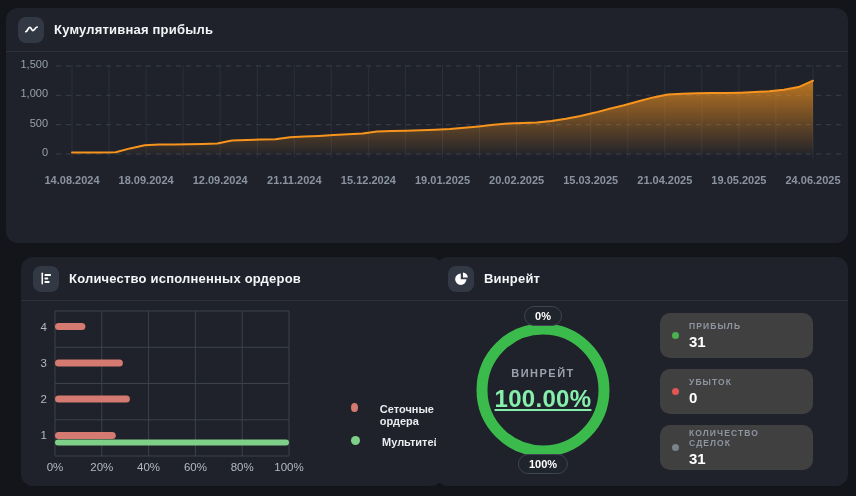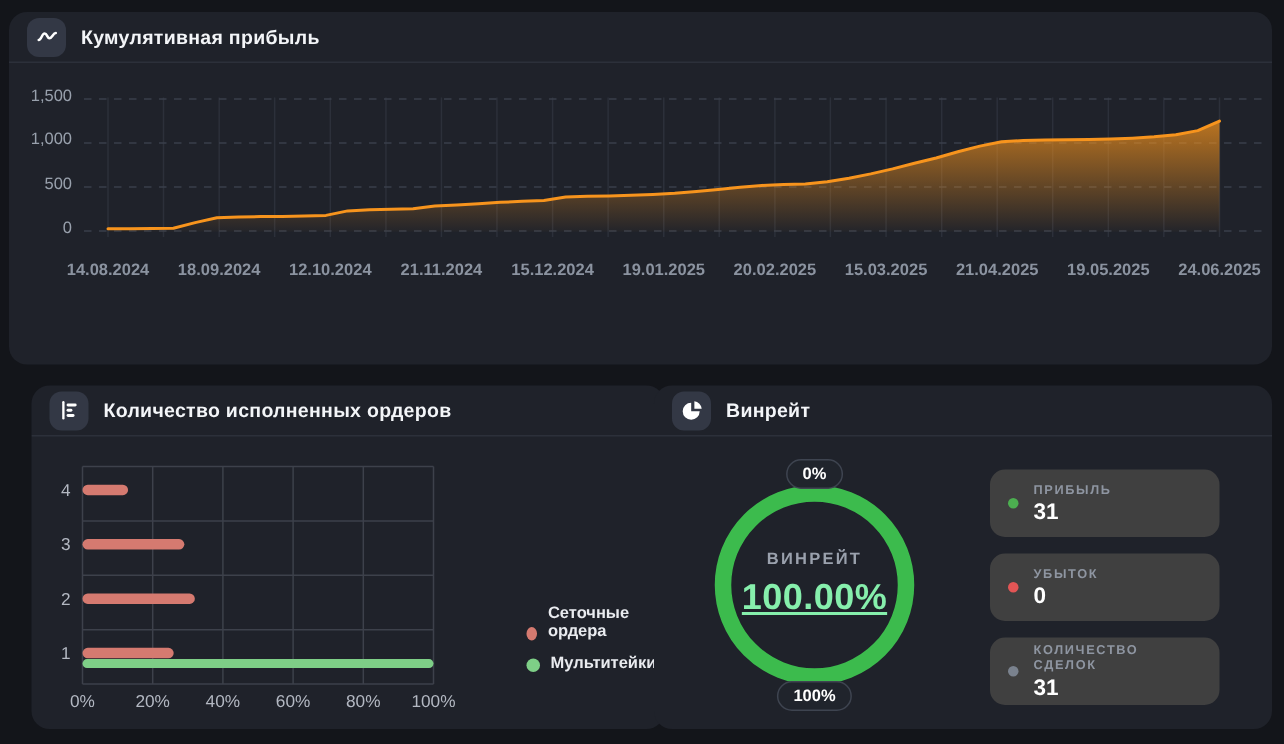--- a/index.html
+++ b/index.html
@@ -1,39 +1,39 @@
 <!DOCTYPE html>
 <html><head>
 <meta charset="utf-8">
 <style>
   * { margin:0; padding:0; box-sizing:border-box; }
   html,body { width:856px; height:496px; background:#13151a; font-family:"Liberation Sans", sans-serif; position:relative; overflow:hidden; }
   .panel { position:absolute; background:#1f222a; border-radius:12px; overflow:hidden; }
   #panel-profit { left:6px; top:8px; width:842px; height:235px; }
   #panel-orders { left:21px; top:257px; width:422px; height:229px; }
   #panel-winrate { left:436px; top:257px; width:412px; height:229px; }
-  .panel-header { height:34px; display:flex; align-items:center; gap:10px; padding:16px 12px; border-bottom:1px solid #2c303a; }
+  .panel-header { height:44px; display:flex; align-items:center; gap:10px; padding:16px 12px; border-bottom:1px solid #2c303a; }
   .icon-badge { width:26px; height:26px; border-radius:8px; background:#333845; display:flex; align-items:center; justify-content:center; flex:0 0 auto; }
   .icon-badge svg { width:17px; height:17px; }
   .panel-title { font-size:13px; font-weight:700; color:#f3f5f8; letter-spacing:.2px; }
   .panel-body { position:absolute; left:0; right:0; top:40px; bottom:0; }
 
   
   #profit-chart { position:absolute; left:0; top:8px; right:0; height:186px; }
   #profit-svg { position:absolute; left:50px; top:6px; }
   .y-tick { position:absolute; left:0; width:42px; text-align:right; font-size:11px; color:#98a0ac; }
   .x-tick { position:absolute; top:118px; transform:translateX(-50%); font-size:11px; font-weight:600; color:#8b93a0; white-space:nowrap; }
   .legend-row { position:absolute; left:0; right:0; top:152px; display:flex; justify-content:center; align-items:center; gap:7px; }
   .legend-dot { width:9px; height:9px; border-radius:50%; }
   .legend-label { font-size:11px; color:#e9ebef; }
 
   
   #orders-svg { position:absolute; left:2px; top:6px; }
   #orders-legend { position:absolute; left:286px; top:106px; list-style:none; display:flex; flex-direction:column; gap:9px; }
-  #orders-legend li { display:flex; align-items:flex-end; gap:7px; cursor:pointer;margin-left:44px; }
+  #orders-legend li { display:flex; align-items:flex-start; gap:22px; cursor:pointer;margin-left:44px; }
   #orders-legend .legend-label { font-weight:600; }
 
   
   #donut-wrap { position:absolute; left:32px; top:18px; width:150px; height:150px; }
   #donut-center { position:absolute; inset:0; display:flex; flex-direction:column; align-items:center; justify-content:center; gap:6px; }
   #donut-label { font-size:11px; color:#9aa1ad; letter-spacing:1.5px; font-weight:600; }
   #donut-value { font-size:24px; font-weight:800; color:#86efac; letter-spacing:.3px;text-decoration:underline; }
   .donut-badge { position:absolute; left:50%; transform:translateX(-50%); background:#20242c; border:1.5px solid #3e4450; border-radius:999px; padding:3px 10px; font-size:11px; font-weight:700; color:#ffffff; white-space:nowrap; }
   #donut-badge-top { top:-9px; }
   #donut-badge-bottom { bottom:-9px; }
@@ -94,21 +94,21 @@
           <line x1="0" y1="4.0" x2="788" y2="4.0" stroke="#3a3f4b" stroke-width="1" stroke-dasharray="5 5"></line>
           <line x1="0" y1="33.3" x2="788" y2="33.3" stroke="#3a3f4b" stroke-width="1" stroke-dasharray="5 5"></line>
           <line x1="0" y1="62.7" x2="788" y2="62.7" stroke="#3a3f4b" stroke-width="1" stroke-dasharray="5 5"></line>
           <line x1="0" y1="92.0" x2="788" y2="92.0" stroke="#3a3f4b" stroke-width="1" stroke-dasharray="5 5"></line>
           <path d="M16.0 90.5 L30.5 90.5 L45.1 90.4 L59.6 90.2 L74.1 86.4 L88.6 83.2 L103.2 82.6 L117.7 82.4 L132.2 82.3 L146.8 82.0 L161.3 81.6 L175.8 78.6 L190.4 77.9 L204.9 77.5 L219.4 77.2 L233.9 75.3 L248.5 74.6 L263.0 73.9 L277.5 72.9 L292.1 72.2 L306.6 71.6 L321.1 69.4 L335.6 68.9 L350.2 68.7 L364.7 68.2 L379.2 67.7 L393.8 66.9 L408.3 65.7 L422.8 64.4 L437.4 62.8 L451.9 61.6 L466.4 61.0 L480.9 60.6 L495.5 59.1 L510.0 56.8 L524.5 53.9 L539.1 50.6 L553.6 46.8 L568.1 43.3 L582.6 39.2 L597.2 35.4 L611.7 32.5 L626.2 31.7 L640.8 31.3 L655.3 31.1 L669.8 31.0 L684.4 30.7 L698.9 30.1 L713.4 29.2 L727.9 27.8 L742.5 25.1 L757.0 18.7 L757 92.5 L16 92.5 Z" fill="url(#gradA)" stroke="none"></path>
           <path d="M16.0 90.5 L30.5 90.5 L45.1 90.4 L59.6 90.2 L74.1 86.4 L88.6 83.2 L103.2 82.6 L117.7 82.4 L132.2 82.3 L146.8 82.0 L161.3 81.6 L175.8 78.6 L190.4 77.9 L204.9 77.5 L219.4 77.2 L233.9 75.3 L248.5 74.6 L263.0 73.9 L277.5 72.9 L292.1 72.2 L306.6 71.6 L321.1 69.4 L335.6 68.9 L350.2 68.7 L364.7 68.2 L379.2 67.7 L393.8 66.9 L408.3 65.7 L422.8 64.4 L437.4 62.8 L451.9 61.6 L466.4 61.0 L480.9 60.6 L495.5 59.1 L510.0 56.8 L524.5 53.9 L539.1 50.6 L553.6 46.8 L568.1 43.3 L582.6 39.2 L597.2 35.4 L611.7 32.5 L626.2 31.7 L640.8 31.3 L655.3 31.1 L669.8 31.0 L684.4 30.7 L698.9 30.1 L713.4 29.2 L727.9 27.8 L742.5 25.1 L757.0 18.7" fill="none" stroke="#f7941d" stroke-width="2" stroke-linejoin="round" stroke-linecap="round"></path>
         </svg>
       <div id="profit-xlabels">
           <div class="x-tick" style="left: 66px;">14.08.2024</div>
           <div class="x-tick" style="left: 140.1px;">18.09.2024</div>
-          <div class="x-tick" style="left: 214.2px;">12.10.2024</div>
+          <div class="x-tick" style="left: 214.2px;">12.09.2024</div>
           <div class="x-tick" style="left: 288.3px;">21.11.2024</div>
           <div class="x-tick" style="left: 362.4px;">15.12.2024</div>
           <div class="x-tick" style="left: 436.5px;">19.01.2025</div>
           <div class="x-tick" style="left: 510.6px;">20.02.2025</div>
           <div class="x-tick" style="left: 584.7px;">15.03.2025</div>
           <div class="x-tick" style="left: 658.8px;">21.04.2025</div>
           <div class="x-tick" style="left: 732.9px;">19.05.2025</div>
           <div class="x-tick" style="left: 807px;">24.06.2025</div>
         </div>
     </div>

